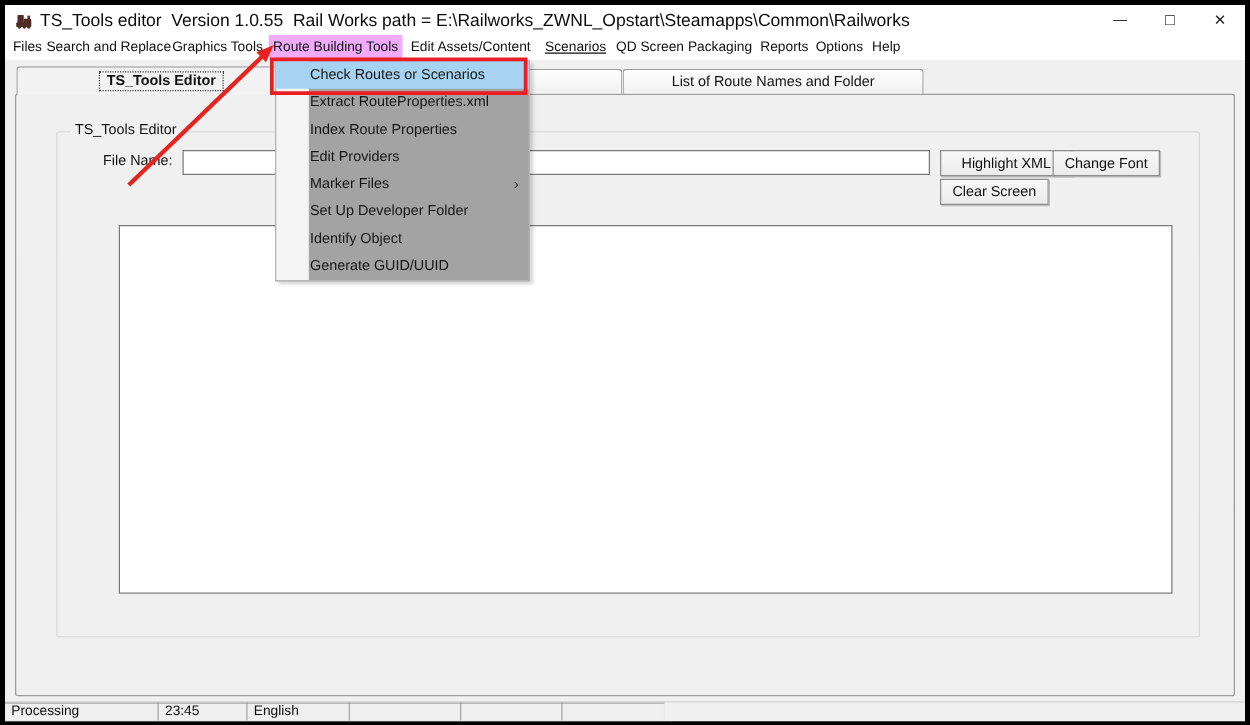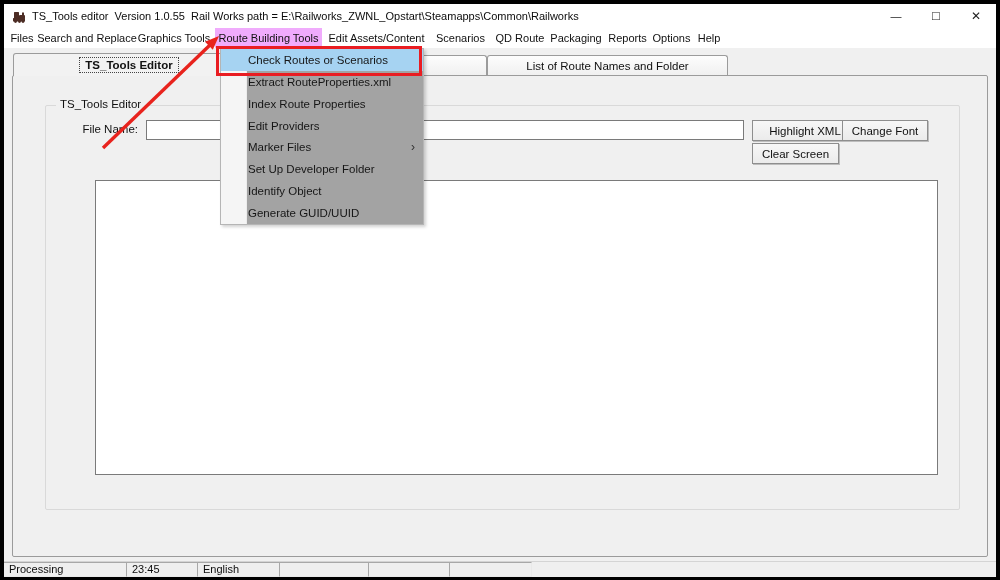--- a/index.html
+++ b/index.html
@@ -6,41 +6,41 @@
   html,body { width:1000px; height:580px; }
   body { font-family:"Liberation Sans", sans-serif; -webkit-font-smoothing:antialiased; }
 
   .screen { position:relative; width:1000px; height:580px; background:#000; overflow:hidden; }
   .window { position:absolute; left:4px; top:4px; width:992px; height:573px; background:#f0f0f0; overflow:hidden; }
 
   
   .titlebar { position:absolute; left:0; top:0; width:100%; height:24px; background:#ffffff; }
   .app-icon { position:absolute; left:7px; top:4px; width:16px; height:16px; }
   .title-text { position:absolute; left:28px; top:0; height:24px; line-height:25px;
-                font-size:11px; color:#0b0b0b; white-space:pre; }
+                font-size:14px; color:#0b0b0b; white-space:pre; }
   .winbtn { position:absolute; top:0; width:40px; height:24px; display:flex; align-items:center;
             justify-content:center; color:#222; }
   .winbtn.min  { right:80px; font-size:11px; }
   .winbtn.max  { right:40px; font-size:13px; line-height:10px; }
   .winbtn.close{ right:0; font-size:12px; }
 
   
   .menubar { position:absolute; left:0; top:24px; width:100%; height:20px; background:#ffffff; }
   .menu-item { position:absolute; top:0; height:20px; display:flex; align-items:center;
                justify-content:center; font-size:11px; color:#111; white-space:nowrap; }
   .menu-item.hl { background:#f0abfc; }
 
   
   .tabpage { position:absolute; left:8px; top:71px; width:976px; height:482px;
              border:1px solid #9b9b9b; border-radius:2px; background:#f0f0f0; }
   .tab { position:absolute; border:1px solid #9b9b9b; border-bottom:none;
          border-radius:3px 3px 0 0; background:linear-gradient(#fdfdfd,#f0f0f0);
          display:flex; align-items:center; justify-content:center;
          font-size:11.5px; color:#111; }
-  .tab.plain { top:51px; height:20px; z-index:1; }
+  .tab.plain { top:51px; height:20px; z-index:1;margin-left:11px; }
   .tab.sel   { top:49px; height:23px; z-index:2; background:#f2f2f2; }
   .tab.sel .focus-rect { border:1px dotted #444; padding:1px 5px; font-weight:bold; }
 
   
   .groupbox { position:absolute; left:41px; top:101px; width:915px; height:405px;
               border:1px solid #d9d9d9; border-radius:2px; }
   .groupbox-label { position:absolute; left:10px; top:-8px; background:#f0f0f0;
                     padding:0 4px; font-size:11.5px; color:#111; }
 
   .field-label { position:absolute; left:44px; top:119px; width:90px; text-align:right;
@@ -105,22 +105,22 @@
       <div class="winbtn max">□</div>
       <div class="winbtn close">✕</div>
     </div>
 
     <div class="menubar">
       <div class="menu-item" style="left:2px;width:32px;">Files</div>
       <div class="menu-item" style="left:36px;width:94px;">Search and Replace</div>
       <div class="menu-item" style="left:132px;width:76px;">Graphics Tools</div>
       <div class="menu-item hl" style="left:211px;width:107px;">Route Building Tools</div>
       <div class="menu-item" style="left:324px;width:97px;">Edit Assets/Content</div>
-      <div class="menu-item" style="left:427px;width:59px;">Scenarios</div>
-      <div class="menu-item" style="left:492px;width:48px;">QD Route</div>
+      <div class="menu-item" style="left:427px;width:59px;text-decoration:underline;">Scenarios</div>
+      <div class="menu-item" style="left:492px;width:48px;">QD Screen</div>
       <div class="menu-item" style="left:545px;width:54px;">Packaging</div>
       <div class="menu-item" style="left:603px;width:41px;">Reports</div>
       <div class="menu-item" style="left:648px;width:39px;">Options</div>
       <div class="menu-item" style="left:692px;width:26px;">Help</div>
     </div>
 
     <div class="tab sel" style="left:9px;width:232px;">
       <span class="focus-rect">TS_Tools Editor</span>
     </div>
     <div class="tab plain" style="left:241px;width:242px;">

